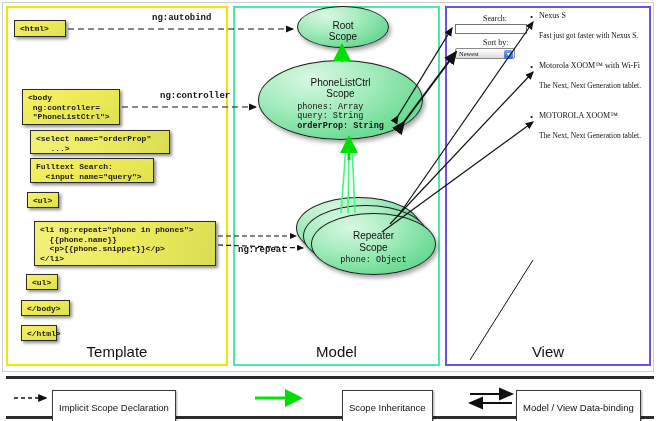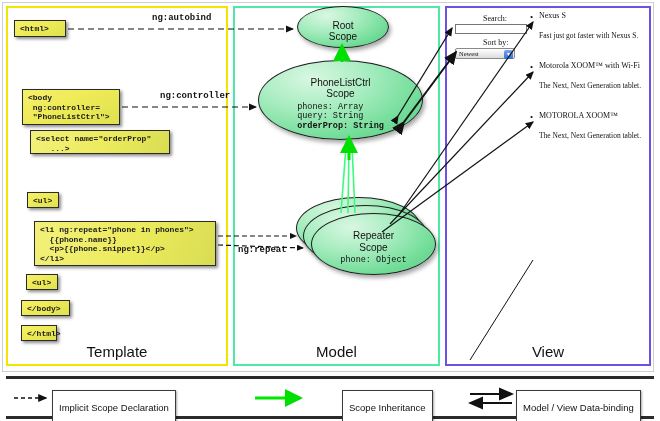--- a/index.html
+++ b/index.html
@@ -103,20 +103,22 @@
 
   <div class="codebox" style="left:14px;top:20px;width:52px;height:17px;">&lt;html&gt;</div>
 
   <div class="codebox" style="left:22px;top:89px;width:98px;height:36px;">&lt;body
  ng:controller=
  "PhoneListCtrl"&gt;</div>
 
   <div class="codebox grad2" style="left:30px;top:130px;width:140px;height:24px;">&lt;select name="orderProp"
    ...&gt;</div>
 
+  <div class="codebox" style="left:30px;top:158px;width:124px;height:25px;">Fulltext Search:
+  &lt;input name="query"&gt;</div>
 
   <div class="codebox" style="left:27px;top:192px;width:32px;height:16px;">&lt;ul&gt;</div>
 
   <div class="codebox grad2" style="left:34px;top:221px;width:182px;height:45px;">&lt;li ng:repeat="phone in phones"&gt;
   {{phone.name}}
   &lt;p&gt;{{phone.snippet}}&lt;/p&gt;
 &lt;/li&gt;</div>
 
   <div class="codebox" style="left:26px;top:274px;width:32px;height:16px;">&lt;ul&gt;</div>
 

